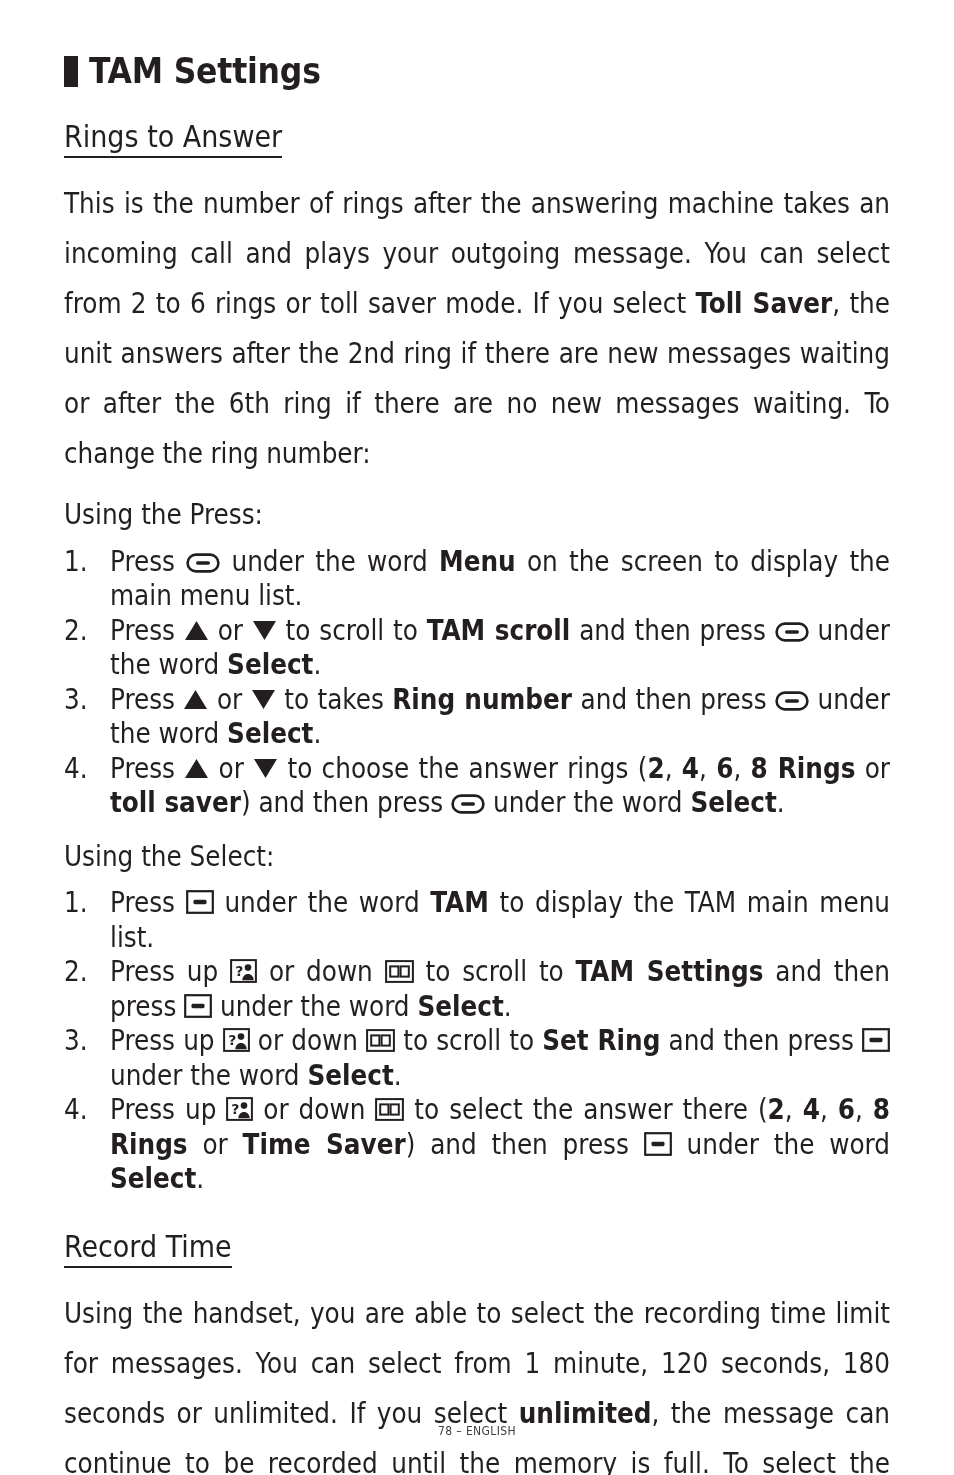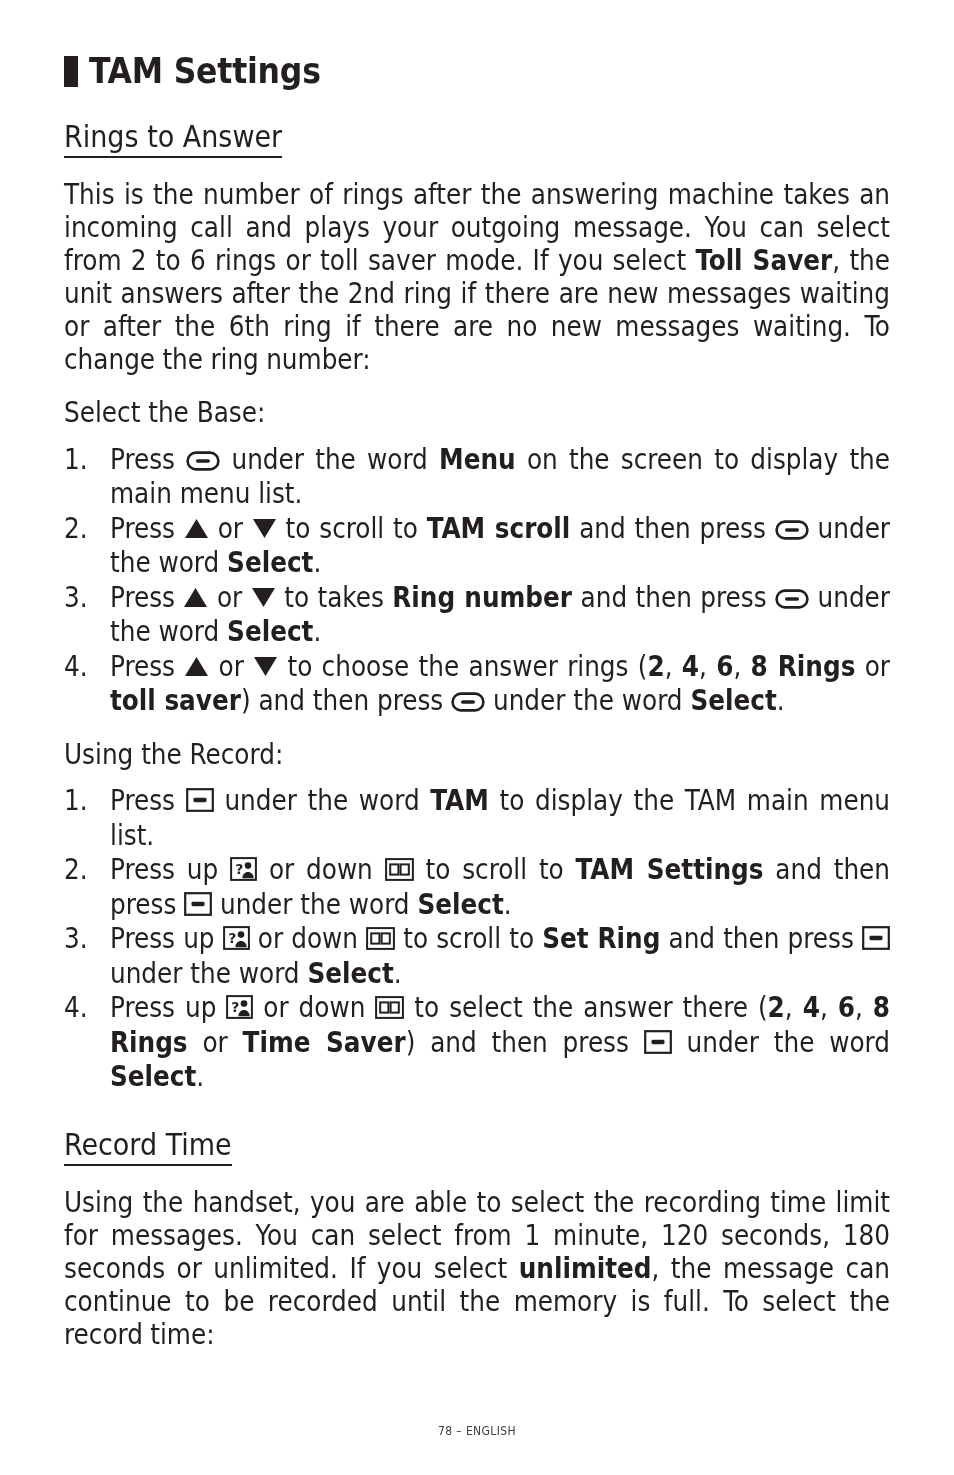--- a/index.html
+++ b/index.html
@@ -51,21 +51,21 @@
     display: inline-block;
     border-bottom: 2px solid #231f20;
     padding-bottom: 2px;
   }
   .sub-heading-wrap { margin-top: 15px; }
   .sub-heading-wrap.tight { margin-top: 20px; }
 
   
   p.body {
     font-size: 27.5px;
-    line-height: 33px;
+    line-height: 50px;
     text-align: justify;
     text-justify: inter-word;
     margin: 16px 0 0 0;
     word-spacing: -0.5px;
   }
   p.body.lead { margin-top: 20px; }
   p.intro-line {
     font-size: 27.5px;
     line-height: 34.5px;
     text-align: left;
@@ -135,21 +135,21 @@
     <span class="title-bullet"></span>
     <span>TAM Settings</span>
   </h1>
 
   <div class="sub-heading-wrap">
     <h2 class="sub-heading">Rings to Answer</h2>
   </div>
 
   <p class="body lead"><span>This is the number of rings after the answering machine takes an incoming call and plays your outgoing message.  You can select from 2 to 6 rings or toll saver mode.  If you select </span><b>Toll Saver</b><span>, the unit answers after the 2nd ring if there are new messages waiting or after the 6th ring if there are no new messages waiting.  To change the ring number:</span></p>
 
-  <p class="intro-line">Select the Base:</p>
+  <p class="intro-line">Using the Press:</p>
 
   <ol class="steps">
 
     <li><span class="num">1.</span><span>Press </span><span class="ico ico-softkey-base"><svg viewBox="0 0 34 20">
             <rect x="1.6" y="1.6" width="30.8" height="16.8" rx="8.4" ry="8.4" fill="none" stroke="#231f20" stroke-width="2.6"></rect>
             <rect x="10" y="8.3" width="14" height="3.4" rx="1.7" fill="#231f20"></rect>
           </svg></span><span> under the word </span><b>Menu</b><span> on the screen to display the main menu list.</span></li>
 
     <li><span class="num">2.</span><span>Press </span><span class="ico ico-tri"><svg viewBox="0 0 25 21">
             <polygon points="12.5,1 24,20 1,20" fill="#231f20"></polygon>
@@ -173,21 +173,21 @@
             <polygon points="12.5,1 24,20 1,20" fill="#231f20"></polygon>
           </svg></span><span> or </span><span class="ico ico-tri"><svg viewBox="0 0 25 21">
             <polygon points="1,1 24,1 12.5,20" fill="#231f20"></polygon>
           </svg></span><span> to choose the answer rings (</span><b>2</b><span>, </span><b>4</b><span>, </span><b>6</b><span>, </span><b>8 Rings</b><span> or </span><b>toll saver</b><span>) and then press </span><span class="ico ico-softkey-base"><svg viewBox="0 0 34 20">
             <rect x="1.6" y="1.6" width="30.8" height="16.8" rx="8.4" ry="8.4" fill="none" stroke="#231f20" stroke-width="2.6"></rect>
             <rect x="10" y="8.3" width="14" height="3.4" rx="1.7" fill="#231f20"></rect>
           </svg></span><span> under the word </span><b>Select</b><span>.</span></li>
 
   </ol>
 
-  <p class="intro-line">Using the Record:</p>
+  <p class="intro-line">Using the Select:</p>
 
   <ol class="steps">
 
     <li><span class="num">1.</span><span>Press </span><span class="ico ico-softkey-hs"><svg viewBox="0 0 28 24">
             <rect x="1.2" y="1.2" width="25.6" height="21.6" fill="none" stroke="#231f20" stroke-width="2.2"></rect>
             <rect x="7.5" y="9.8" width="13" height="4.4" rx="1.4" fill="#231f20"></rect>
           </svg></span><span> under the word </span><b>TAM</b><span> to display the TAM main menu list.</span></li>
 
     <li><span class="num">2.</span><span>Press up </span><span class="ico ico-cid"><svg viewBox="0 0 27 24">
             <rect x="1.1" y="1.1" width="24.8" height="21.8" fill="none" stroke="#231f20" stroke-width="2"></rect>

